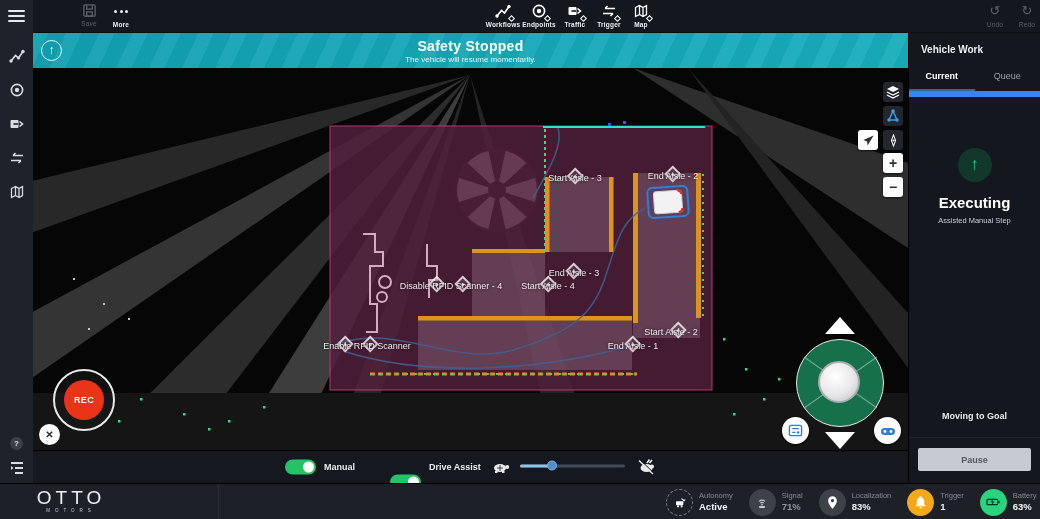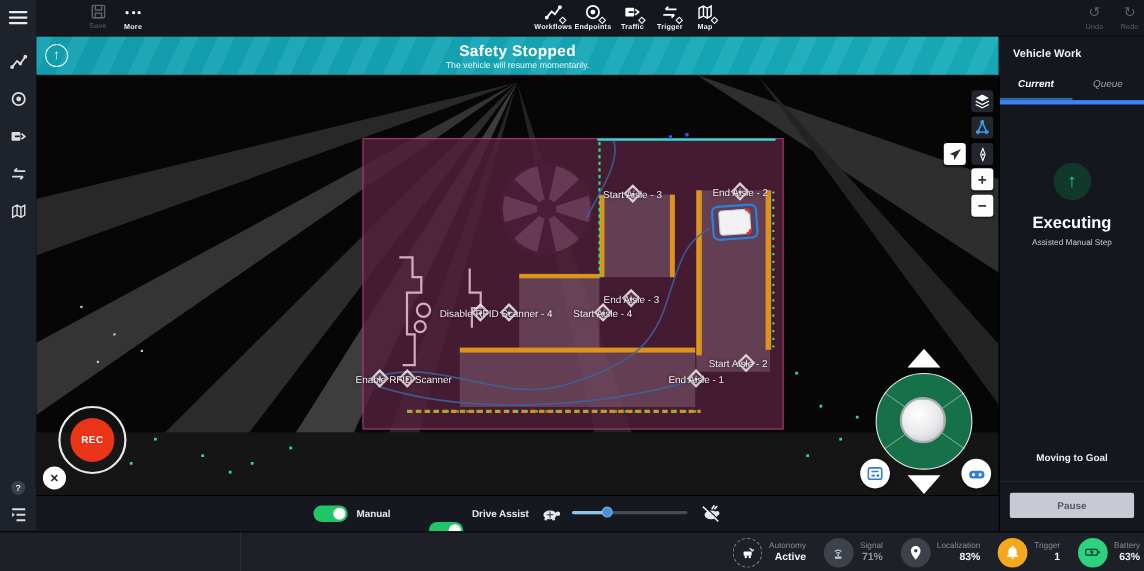--- a/index.html
+++ b/index.html
@@ -99,21 +99,21 @@
   .slider-track { position:absolute; top:50%; margin-top:-1.5px; width:105px; height:3px;
                   background:#444b58; border-radius:2px; cursor:pointer; }
   .slider-fill { position:absolute; left:0; top:0; height:3px; width:31px; background:#8fc3e9; border-radius:2px; }
   .slider-handle { position:absolute; left:27px; top:-3.5px; width:10px; height:10px; border-radius:50%;
                    background:#4d8fd1; border:1.5px solid #7fb3e4; }
 
   
   .rightpanel { position:absolute; left:908px; top:33px; width:132px; height:450px; background:#14171d;
                 border-left:1px solid #000; z-index:5; }
   .vw-title { font-size:10px; font-weight:bold; color:#eef0f3; padding:11px 12px 9px; }
-  .vw-tabs { display:flex; border-bottom:4px solid #3b82f6;font-style:italic; }
+  .vw-tabs { display:flex; border-bottom:6px solid #3b82f6; }
   .vw-tab { flex:1; text-align:center; font-size:9px; padding:7px 0 8px; color:#9aa0a8; cursor:pointer; }
   .vw-tab.active { color:#fff; font-weight:bold; border-bottom:2px solid #2a6b9e; }
   .vw-center { position:absolute; left:0; right:0; top:115px; display:flex; flex-direction:column; align-items:center; }
   .exec-circle { width:34px; height:34px; border-radius:50%; background:#11392b; color:#29d27c;
                  font-size:17px; font-weight:bold; display:flex; align-items:center; justify-content:center; }
   .exec-title { font-size:15px; font-weight:bold; color:#fff; margin-top:12px; }
   .exec-sub { font-size:7.5px; color:#c8ccd2; margin-top:5px; }
   .vw-footer { position:absolute; left:0; right:0; bottom:0; }
   .vw-status { text-align:center; font-size:9px; font-weight:bold; color:#e8eaed; padding-bottom:16px; }
   .pause-wrap { border-top:1px solid #23262c; padding:10px 9px 12px; }
@@ -128,21 +128,21 @@
   .brand-sub { font-size:4.5px; color:#c9ccd2; letter-spacing:5px; margin-top:1px; }
   .brand-div { position:absolute; left:218px; top:0; width:1px; height:36px; background:#2b2f37; }
   .sb-right { position:absolute; left:658px; right:2px; top:0; height:36px; display:flex; align-items:center; }
   .s-item { display:flex; align-items:center; gap:6px; padding:0 8px; flex:1; cursor:pointer; }
   .s-div { width:1px; height:22px; background:#343842; }
   .s-circle { width:27px; height:27px; border-radius:50%; display:flex; align-items:center; justify-content:center; flex:none; }
   .s-grey { background:#3d414a; } .s-orange { background:#f4a81c; } .s-green { background:#2bd37f; }
   .s-dashed { background:transparent; border:1.5px dashed #7b808a; }
   .s-text { display:flex; flex-direction:column; line-height:1.25; }
   .s-label { font-size:7.5px; color:#868c95; }
-  .s-value { font-size:9.5px; font-weight:bold; color:#f2f4f6;text-align:right; }
+  .s-value { font-size:9.5px; font-weight:bold; color:#f2f4f6; }
   .s-value.dim { color:#9097a0; }
 </style>
 </head>
 <body>
 
 <div class="app">
 
   <nav class="sidebar">
     <div class="sb-burger">
         <span></span>
@@ -480,20 +480,24 @@
     </div>
     <div class="vw-footer">
       <div class="vw-status">Moving to Goal</div>
       <div class="pause-wrap">
         <button class="pause-btn">Pause</button>
       </div>
     </div>
   </aside>
 
   <footer class="statusbar">
+    <div class="brand">
+      <div class="brand-name">OTTO</div>
+      <div class="brand-sub">MOTORS</div>
+    </div>
     <div class="brand-div"></div>
     <div class="sb-right">
       <div class="s-item">
         <span class="s-circle s-dashed">
           <svg width="16" height="16" viewBox="0 0 24 24">
               <rect x="6" y="11" width="11" height="6" rx="1.5" fill="#fff"></rect>
               <circle cx="9" cy="18.5" r="1.6" fill="#fff"></circle>
               <circle cx="14.5" cy="18.5" r="1.6" fill="#fff"></circle>
               <path d="M14 7 a6 6 0 0 1 4 3" stroke="#fff" stroke-width="1.6" fill="none"></path>
               <path d="M18.8 10.5 l0.5 -2.6 M18.8 10.5 l-2.5 -0.6" stroke="#fff" stroke-width="1.4" fill="none"></path>

